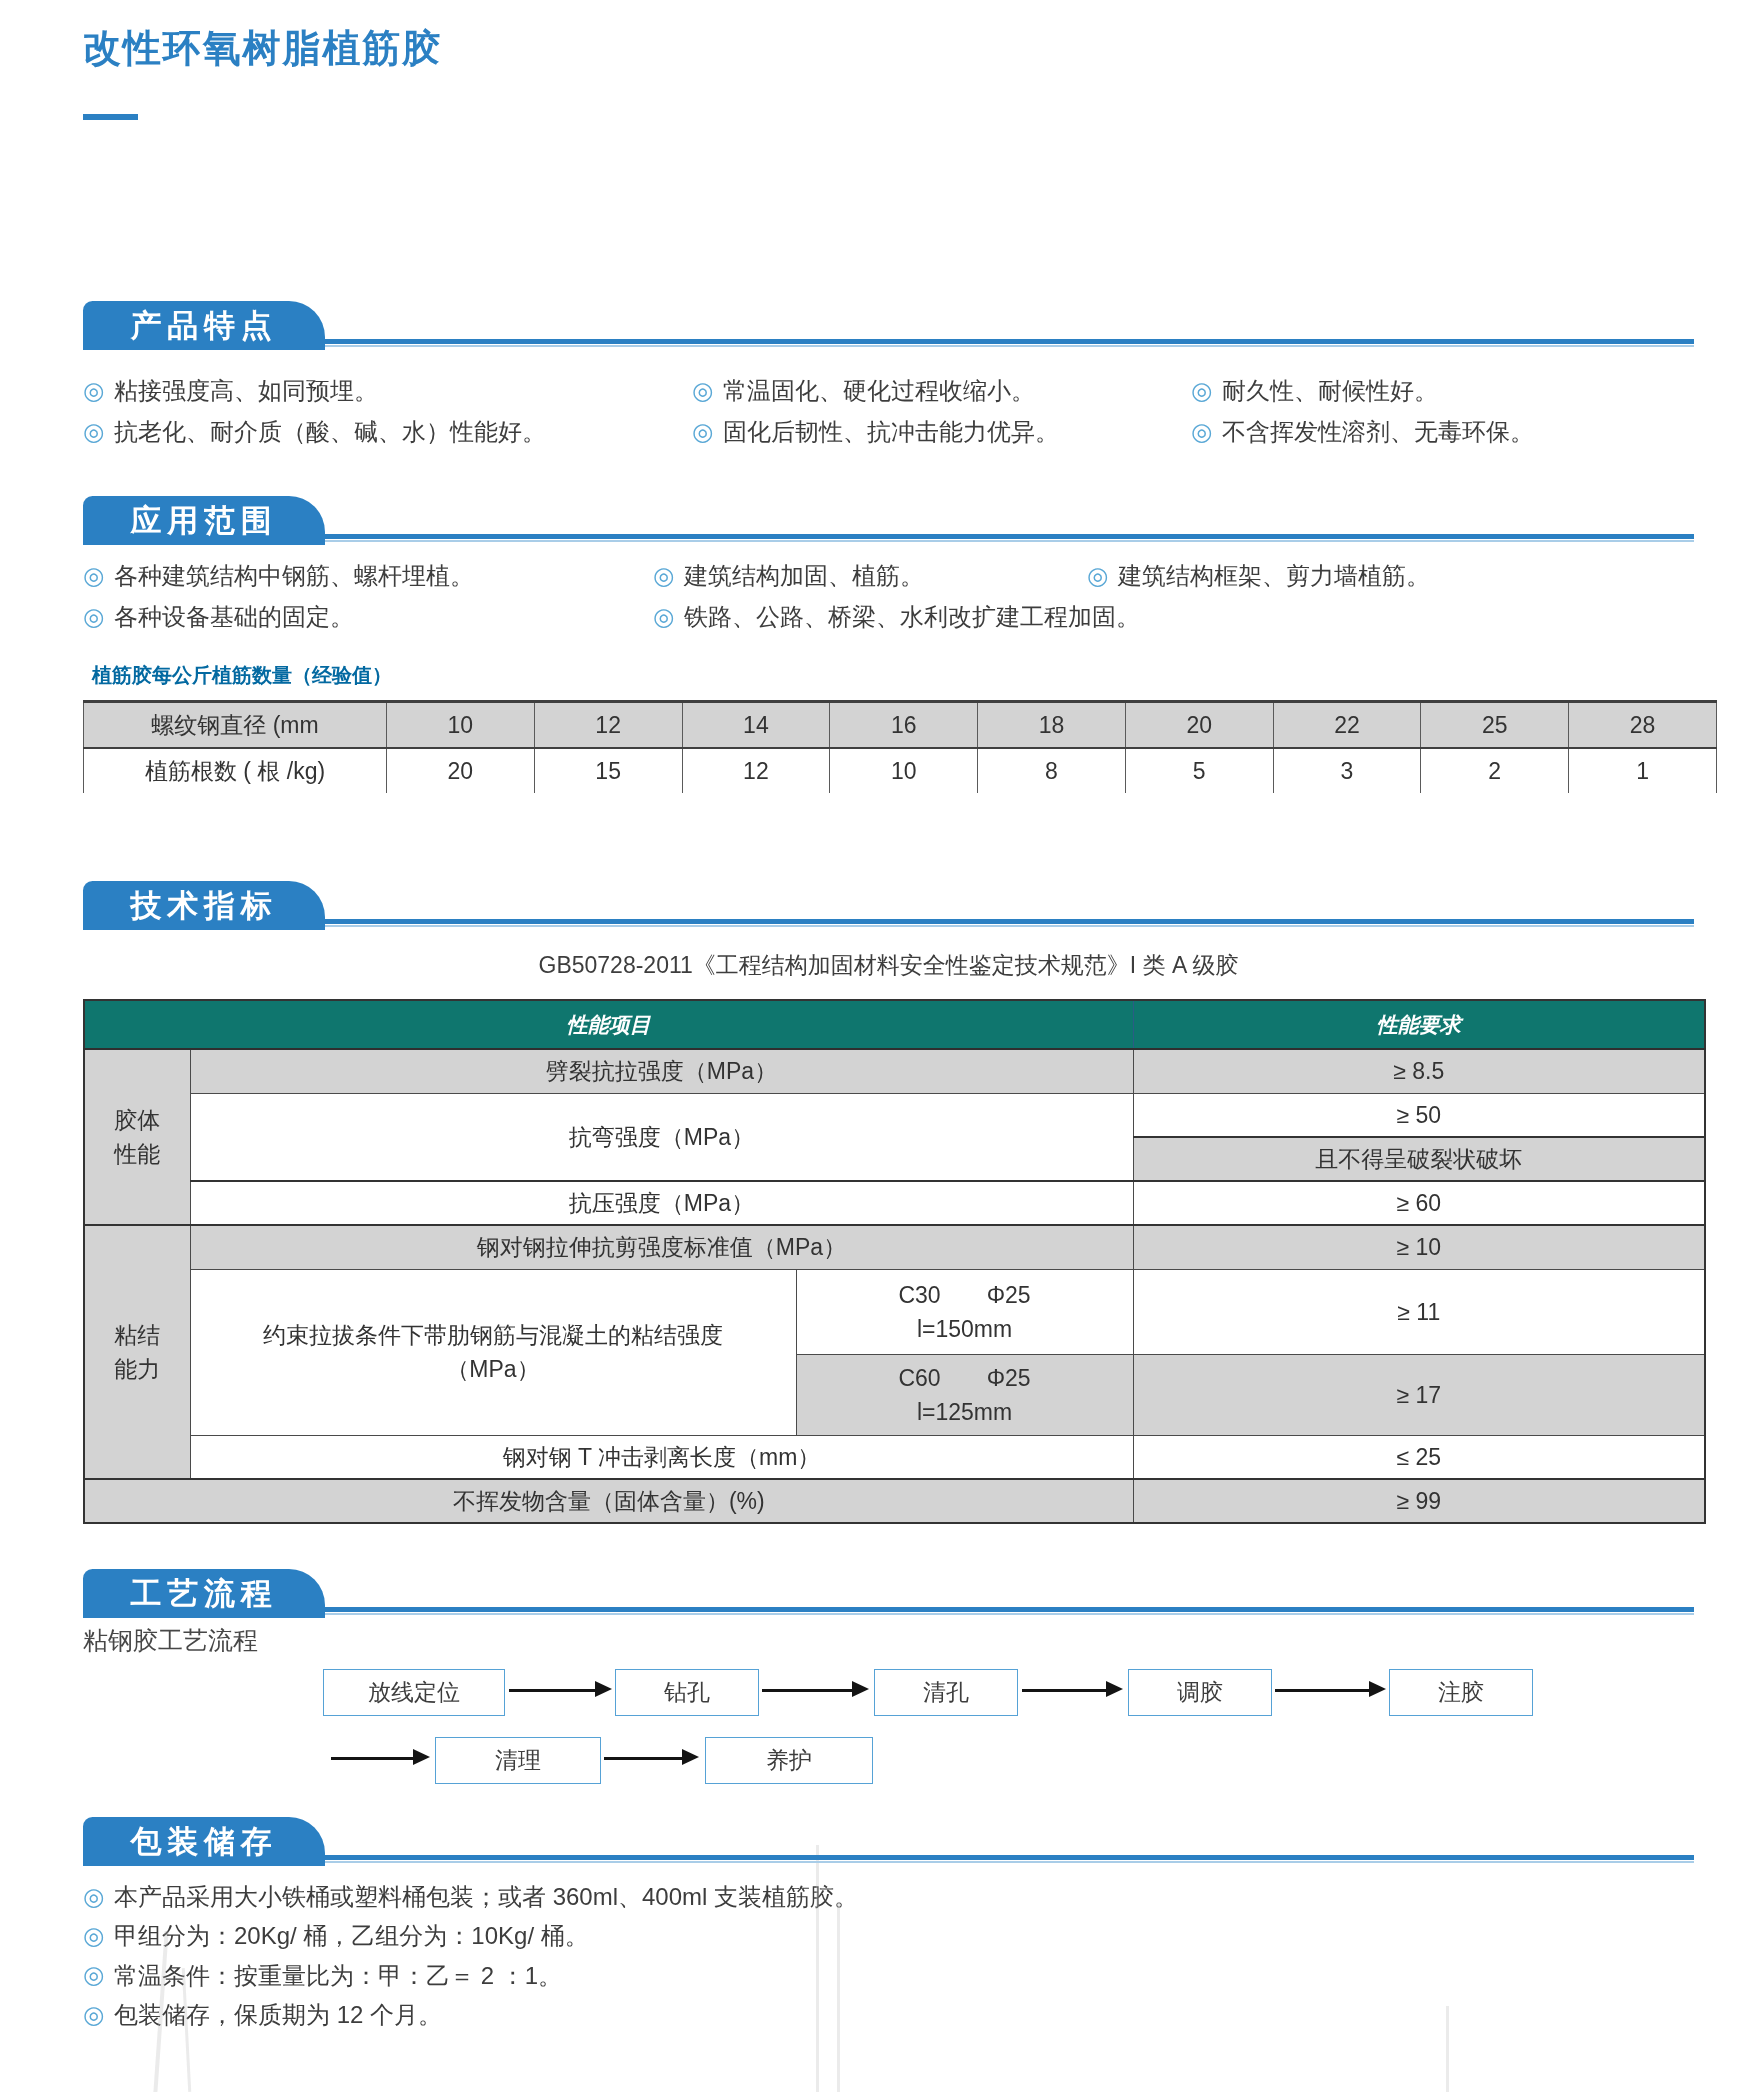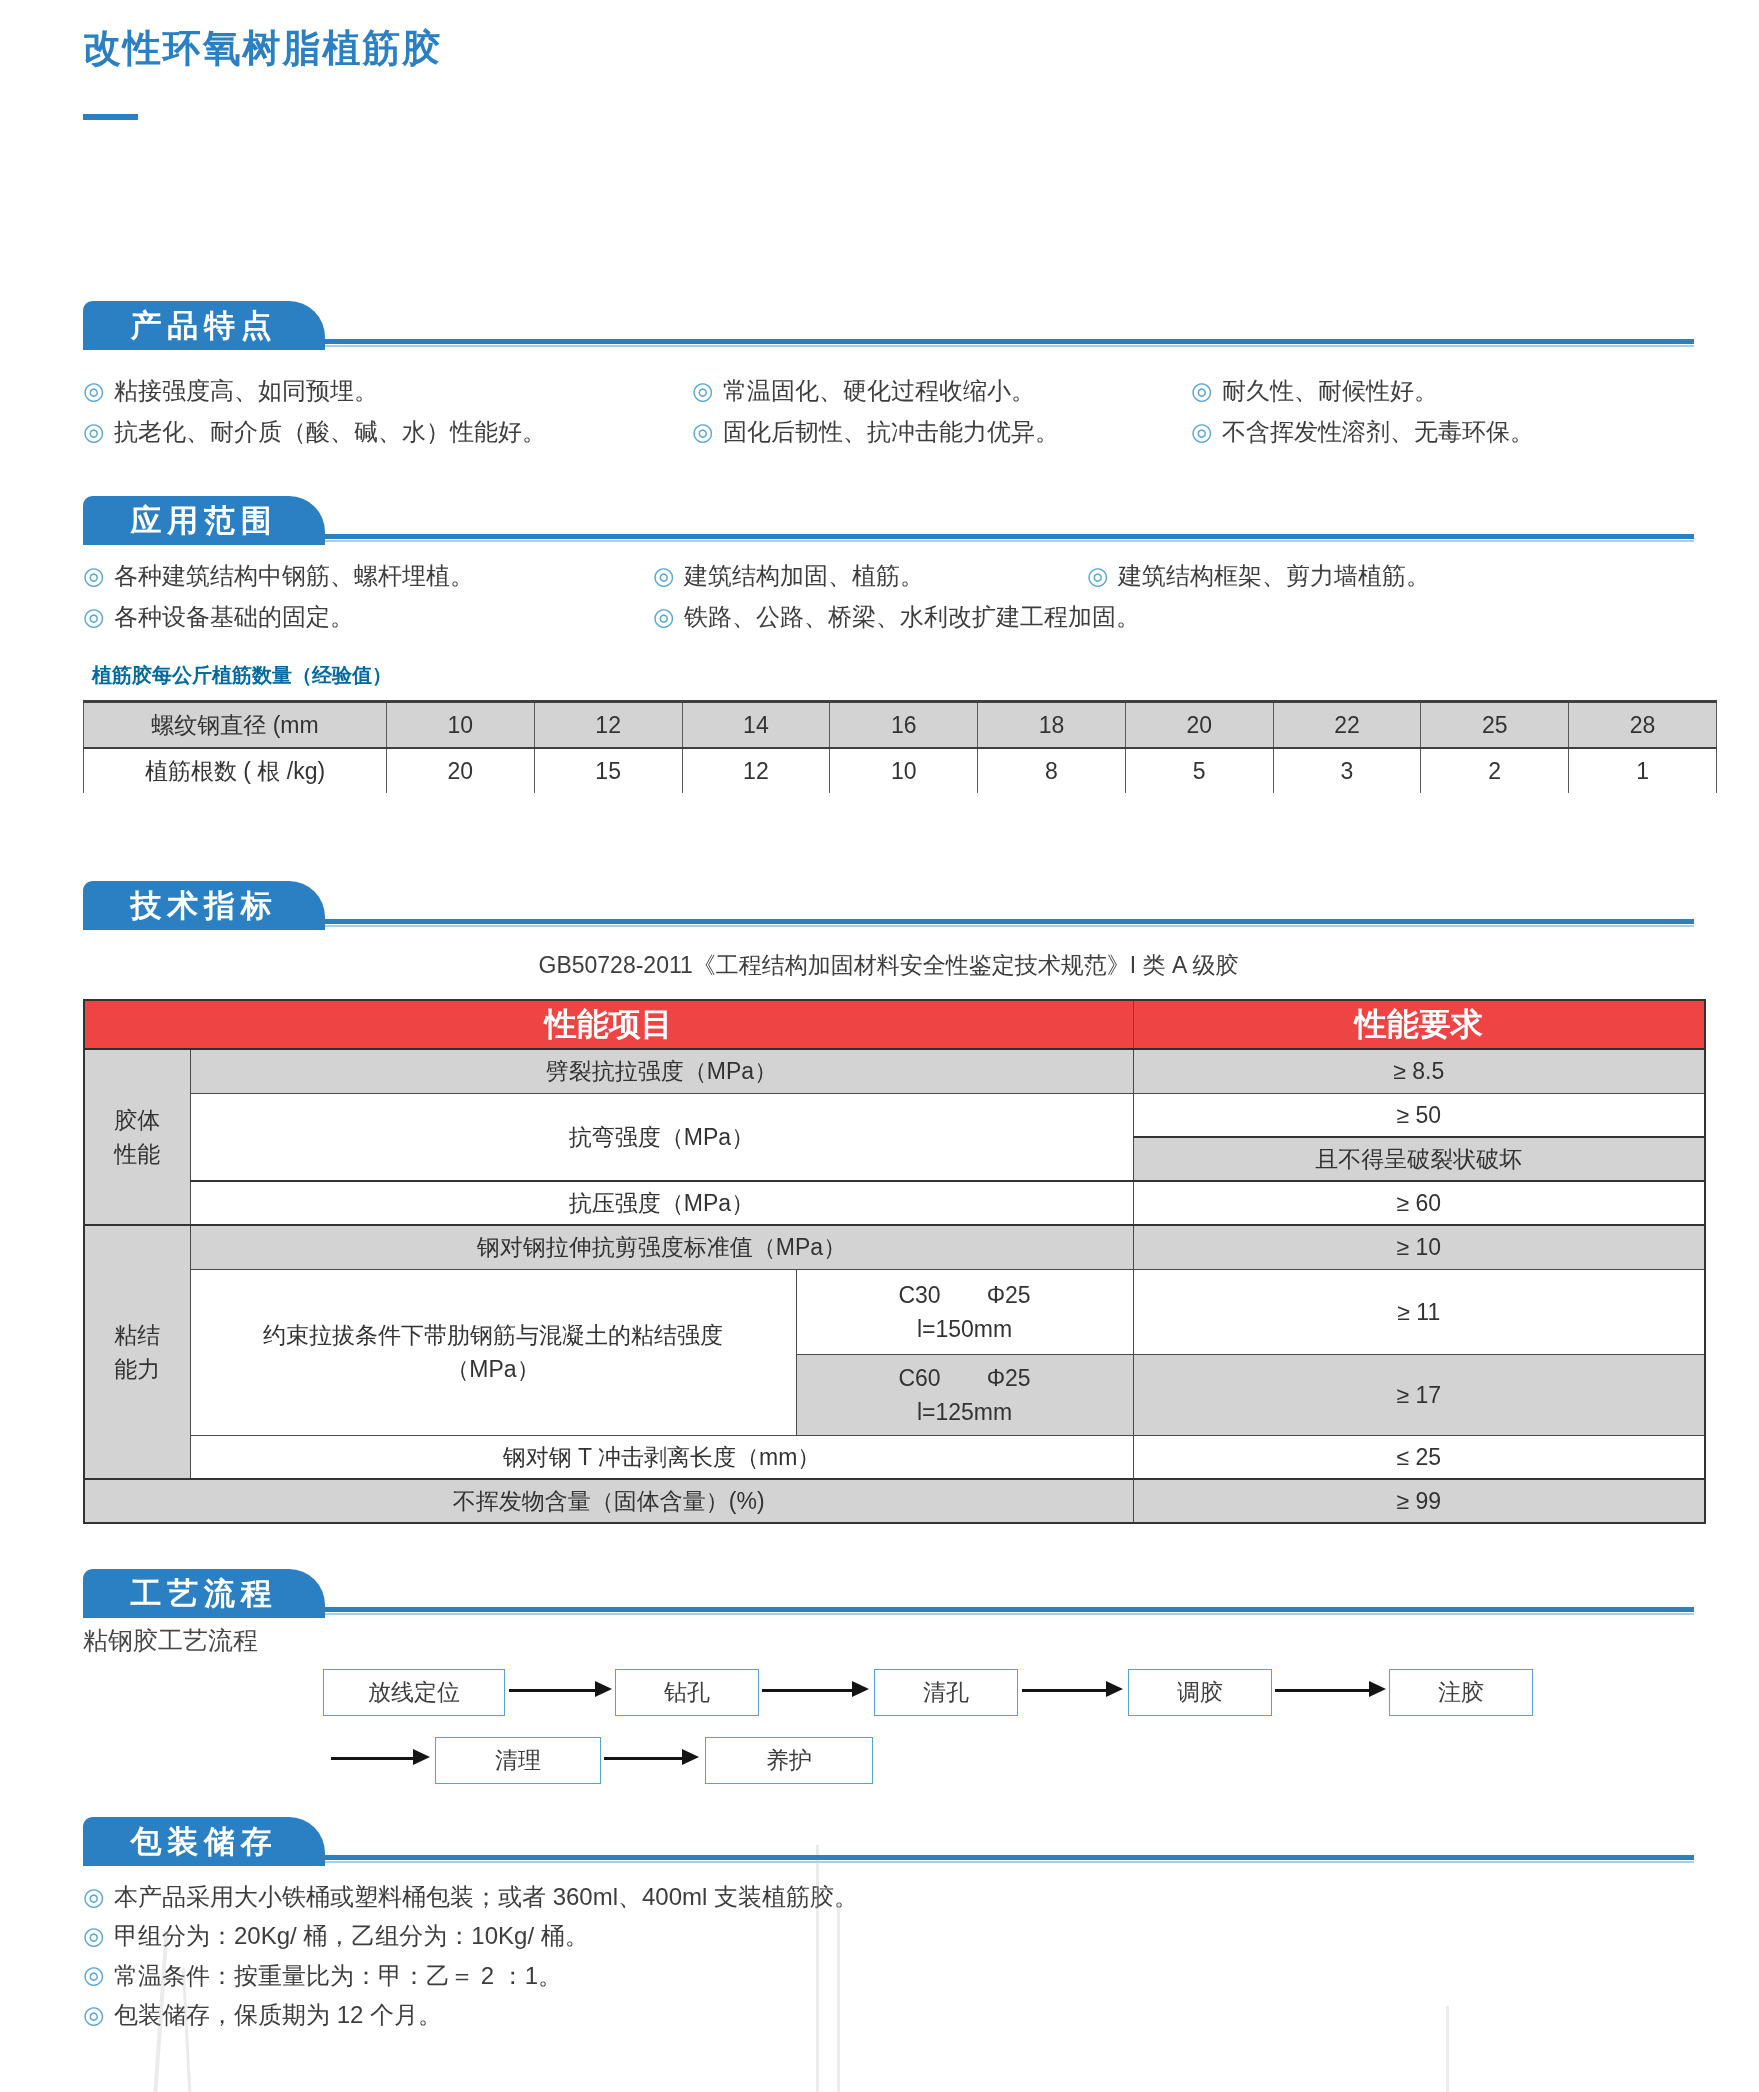--- a/index.html
+++ b/index.html
@@ -44,22 +44,22 @@
             font-size:23px;height:42px;color:#333;}
   .rebar .gray{background:#d3d3d3;margin-left:12px;}
 
   
   .std-note{position:absolute;left:83px;top:950px;width:1611px;text-align:center;
             font-size:23px;color:#3d3d3d;}
 
   
   .tech{position:absolute;left:83px;top:999px;width:1620px;table-layout:fixed;
         border:2.8px solid #333;}
-  .tech th{background:#ef4444;color:#ffffff;font-size:32px;font-weight:bold;height:45px;
-           border:0.9px solid #2b5c85;border-bottom:2.8px solid #2f2f2f;}
+  .tech th{background:#0f766e;color:#ffffff;font-size:21px;font-weight:bold;height:45px;
+           border:0.9px solid #2b5c85;border-bottom:2.8px solid #2f2f2f;font-style:italic;}
   .tech td{border:0.9px solid #4a4a4a;text-align:center;vertical-align:middle;font-size:23px;
            color:#333;white-space:pre-line;line-height:34px;}
   .tech .g{background:#d3d3d3;}
   .tech .thick{border-top:2.8px solid #333;}
   .r46{height:44px;} .r90{height:85px;} .r86{height:81px;}
 
   
   .subtitle{position:absolute;left:83px;top:1624px;font-size:25px;color:#474747;}
   .flow{position:absolute;left:83px;top:1659px;width:1611px;height:142px;}
   .fbox{position:absolute;height:45px;background:#fff;border:1.9px solid #56a2d6;

